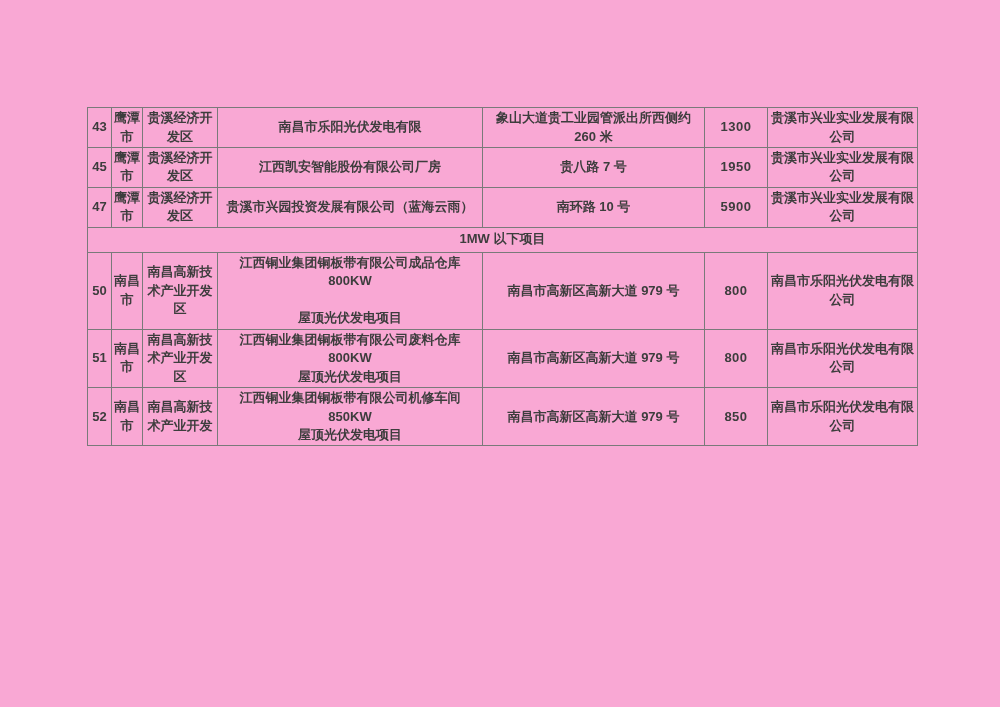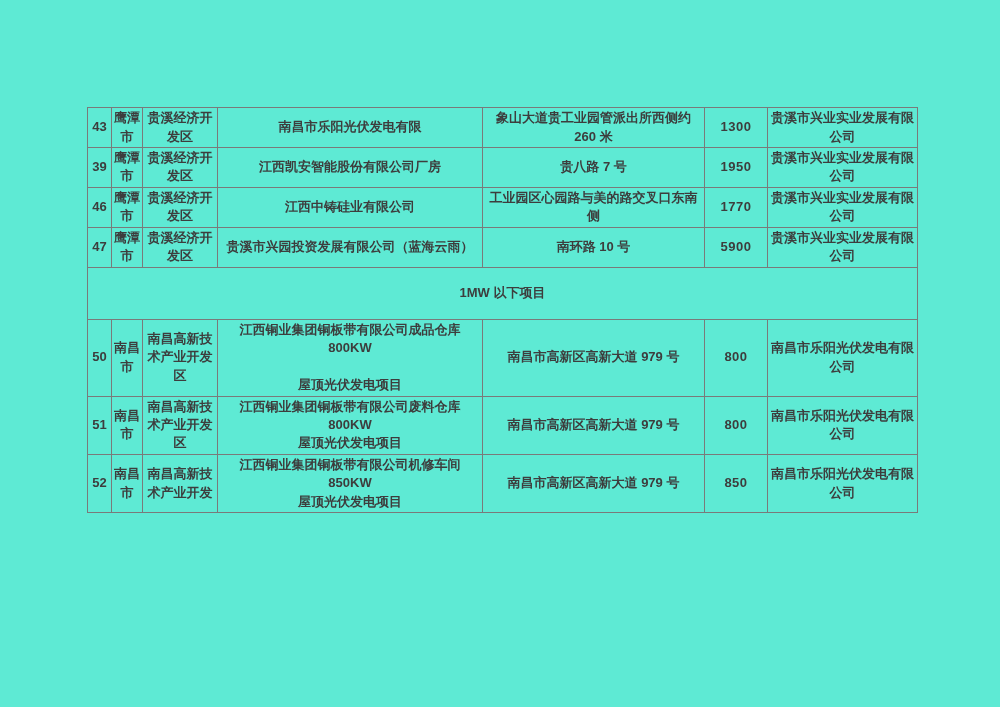--- a/index.html
+++ b/index.html
@@ -2,21 +2,21 @@
 <html><head>
 <meta charset="utf-8">
 <style>
   html,body{margin:0;padding:0;}
   body{
     width:1000px;height:707px;
     background:#fcfcfc;
     font-family:"Liberation Sans","DejaVu Sans",sans-serif;
     position:relative;
   }
-  .page{position:absolute;left:0;top:0;width:1000px;height:707px;background:#5eead4;text-decoration:underline;}
+  .page{position:absolute;left:0;top:0;width:1000px;height:707px;background:#f9a8d4;text-decoration:underline;}
   table.projects{
     position:absolute;left:87px;top:107px;
     width:830px;
     border-collapse:collapse;
     table-layout:fixed;
   }
   table.projects td{
     border:1px solid #7a7a7a;
     color:#3d3d3d;
     font-size:13px;
@@ -24,21 +24,21 @@
     text-align:center;
     vertical-align:middle;
     padding:1px 2px;
     line-height:1.42;
     white-space:pre-line;
     overflow:hidden;
   }
   td.cap{font-size:14px;letter-spacing:0.5px;}
   tr.section-row td{
     font-size:13px;
-    padding:17px 2px;
+    padding:3px 2px;
     line-height:1.3;
   }
 </style>
 </head>
 <body>
 
 <div class="page">
   <table class="projects">
     <colgroup>
       <col style="width:24px">
@@ -57,41 +57,28 @@
         <td>贵溪经济开
 发区</td>
         <td>南昌市乐阳光伏发电有限</td>
         <td>象山大道贵工业园管派出所西侧约
 260 米</td>
         <td class="cap">1300</td>
         <td>贵溪市兴业实业发展有限
 公司</td>
       </tr>
       <tr style="height:38px">
-        <td>39</td>
+        <td>45</td>
         <td>鹰潭
 市</td>
         <td>贵溪经济开
 发区</td>
         <td>江西凯安智能股份有限公司厂房</td>
         <td>贵八路 7 号</td>
         <td class="cap">1950</td>
-        <td>贵溪市兴业实业发展有限
-公司</td>
-      </tr>
-      <tr style="height:38px">
-        <td>46</td>
-        <td>鹰潭
-市</td>
-        <td>贵溪经济开
-发区</td>
-        <td>江西中铸硅业有限公司</td>
-        <td>工业园区心园路与美的路交叉口东南
-侧</td>
-        <td class="cap">1770</td>
         <td>贵溪市兴业实业发展有限
 公司</td>
       </tr>
       <tr style="height:40px">
         <td>47</td>
         <td>鹰潭
 市</td>
         <td>贵溪经济开
 发区</td>
         <td>贵溪市兴园投资发展有限公司（蓝海云雨）</td>

